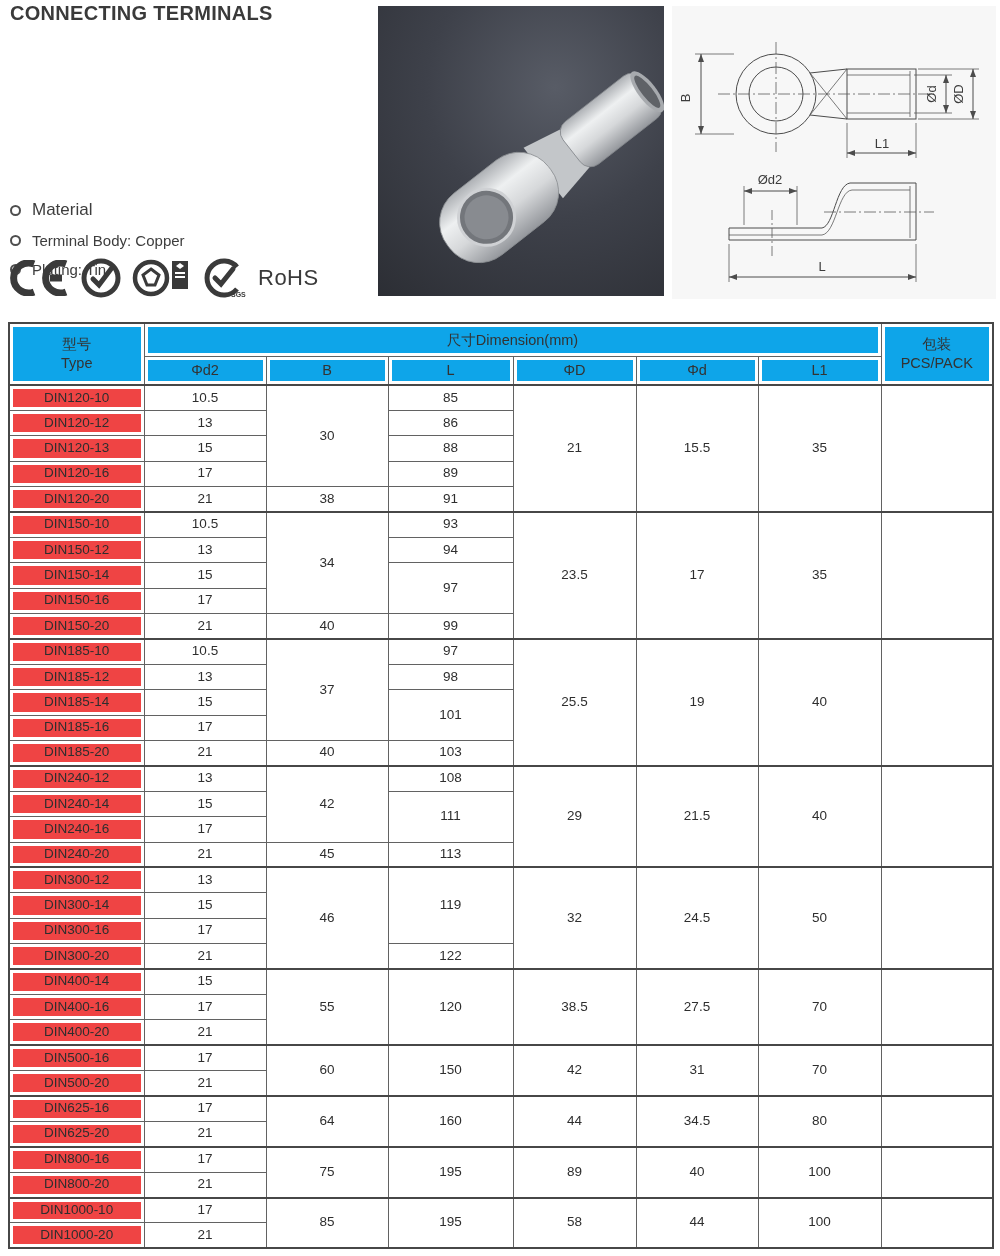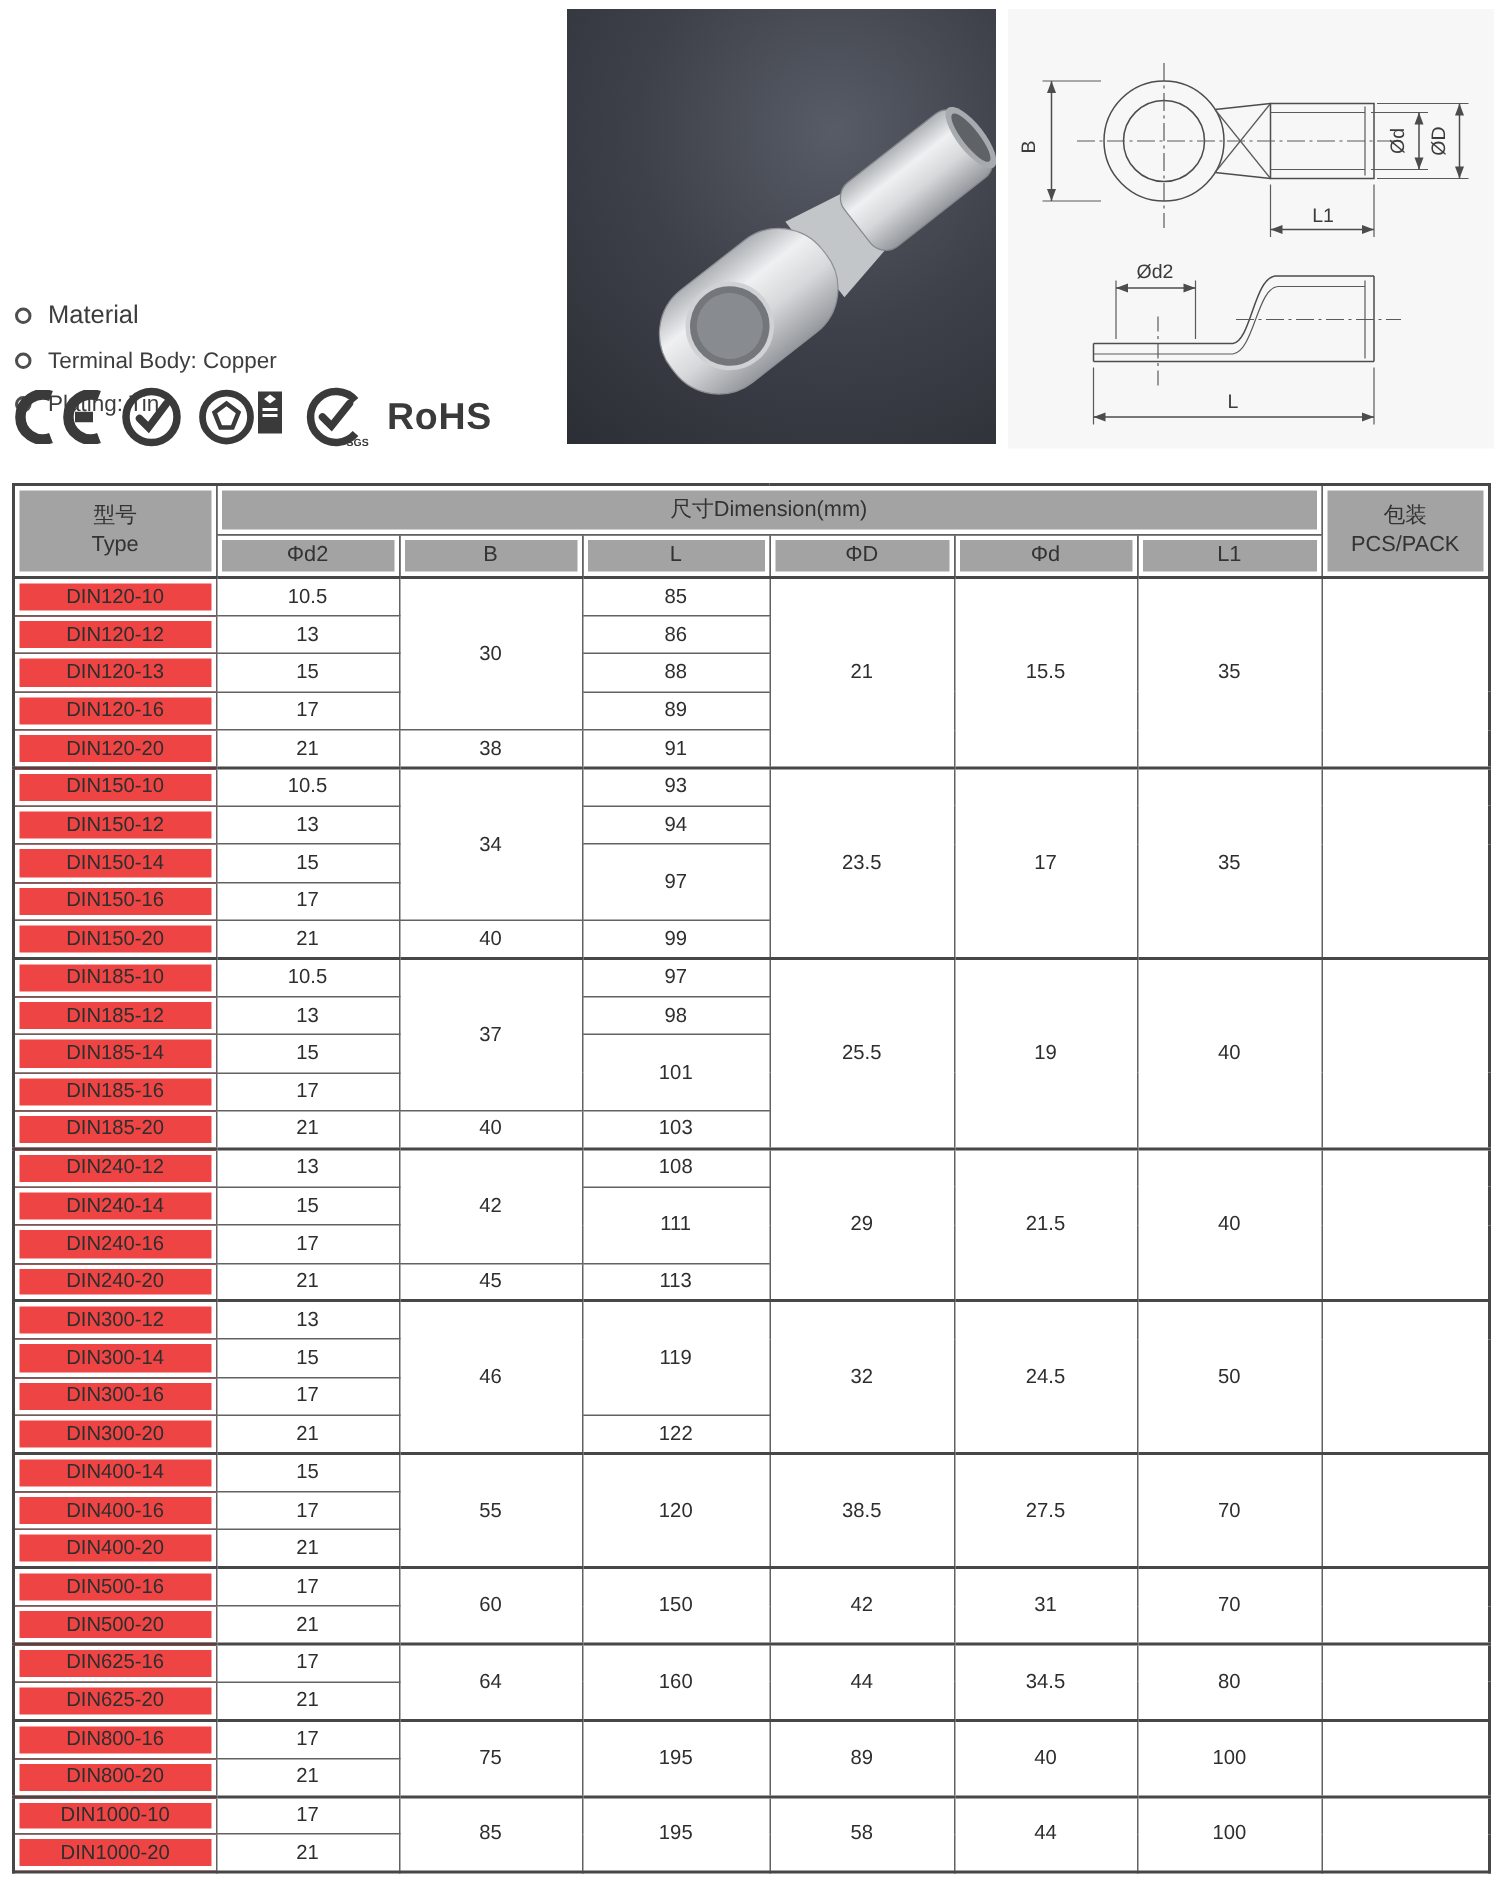--- a/index.html
+++ b/index.html
@@ -12,50 +12,51 @@
     font-size:20px; font-weight:bold; color:#3a3a3a; letter-spacing:.3px;
   }
   
   .materials { position:absolute; left:10px; top:188px; }
   .mat-line { display:flex; align-items:center; margin-bottom:6px; color:#3d3d3d; font-size:15px;margin-top:12px; }
   .mat-line.first { font-size:17px; margin-bottom:7px; }
   .bullet { width:7px; height:7px; border:2px solid #4e4e4e; border-radius:50%; margin-right:11px; flex:none; background:#fff; }
   
   .certs { position:absolute; left:8px; top:257px; display:flex; align-items:center; gap:11px; height:42px; }
   .certs svg { display:block; }
-  .rohs { font-size:25px; font-weight:bold; color:#3a3a3a; letter-spacing:.5px; }
+  .rohs { font-size:22px; font-weight:normal; color:#3a3a3a; letter-spacing:.5px; }
   
   .photo { position:absolute; left:378px; top:6px; width:286px; height:290px; }
   
   .drawings { position:absolute; left:672px; top:6px; width:324px; height:293px; background:#f7f7f7; }
   .dw { stroke:#4c4c4c; stroke-width:1; fill:none; }
   .dwthin { stroke:#5a5a5a; stroke-width:0.8; fill:none; }
   .dwlabel { font-size:13px; fill:#3c3c3c; font-family:"Liberation Sans",sans-serif; }
   
   table.dim {
     position:absolute; left:8px; top:322px; width:984px;
     border-collapse:collapse; table-layout:fixed; border:2px solid #474747;
   }
   table.dim th, table.dim td {
     border:1px solid #626262; text-align:center; vertical-align:middle;
     padding:0; font-size:13.5px; color:#2e2e2e; line-height:1.25;
   }
-  table.dim thead th { background:#a3a3a3; box-shadow:inset 0 0 0 3px #fff; font-weight:normal; font-size:14.5px; color:#333; }
+  table.dim thead th { background:#0ea5e9; box-shadow:inset 0 0 0 3px #fff; font-weight:normal; font-size:14.5px; color:#333; }
   table.dim thead tr.h1 { height:33px; }
   table.dim thead tr.h2 { height:29px;border-radius:13px; }
   table.dim tbody tr { height:25.4px; }
   td.type { background:#ef4444; box-shadow:inset 0 0 0 3px #fff; }
   tr.gstart td { border-top:2px solid #474747; }
   .stack div { line-height:1.3; }
 </style>
 </head>
 <body>
 
 <div class="page">
 
+  <div class="title">CONNECTING TERMINALS</div>
 
   <div class="materials">
     <div class="mat-line first">
       <span class="bullet"></span>
       <span>Material</span>
     </div>
     <div class="mat-line">
       <span class="bullet"></span>
       <span>Terminal Body: Copper</span>
     </div>

